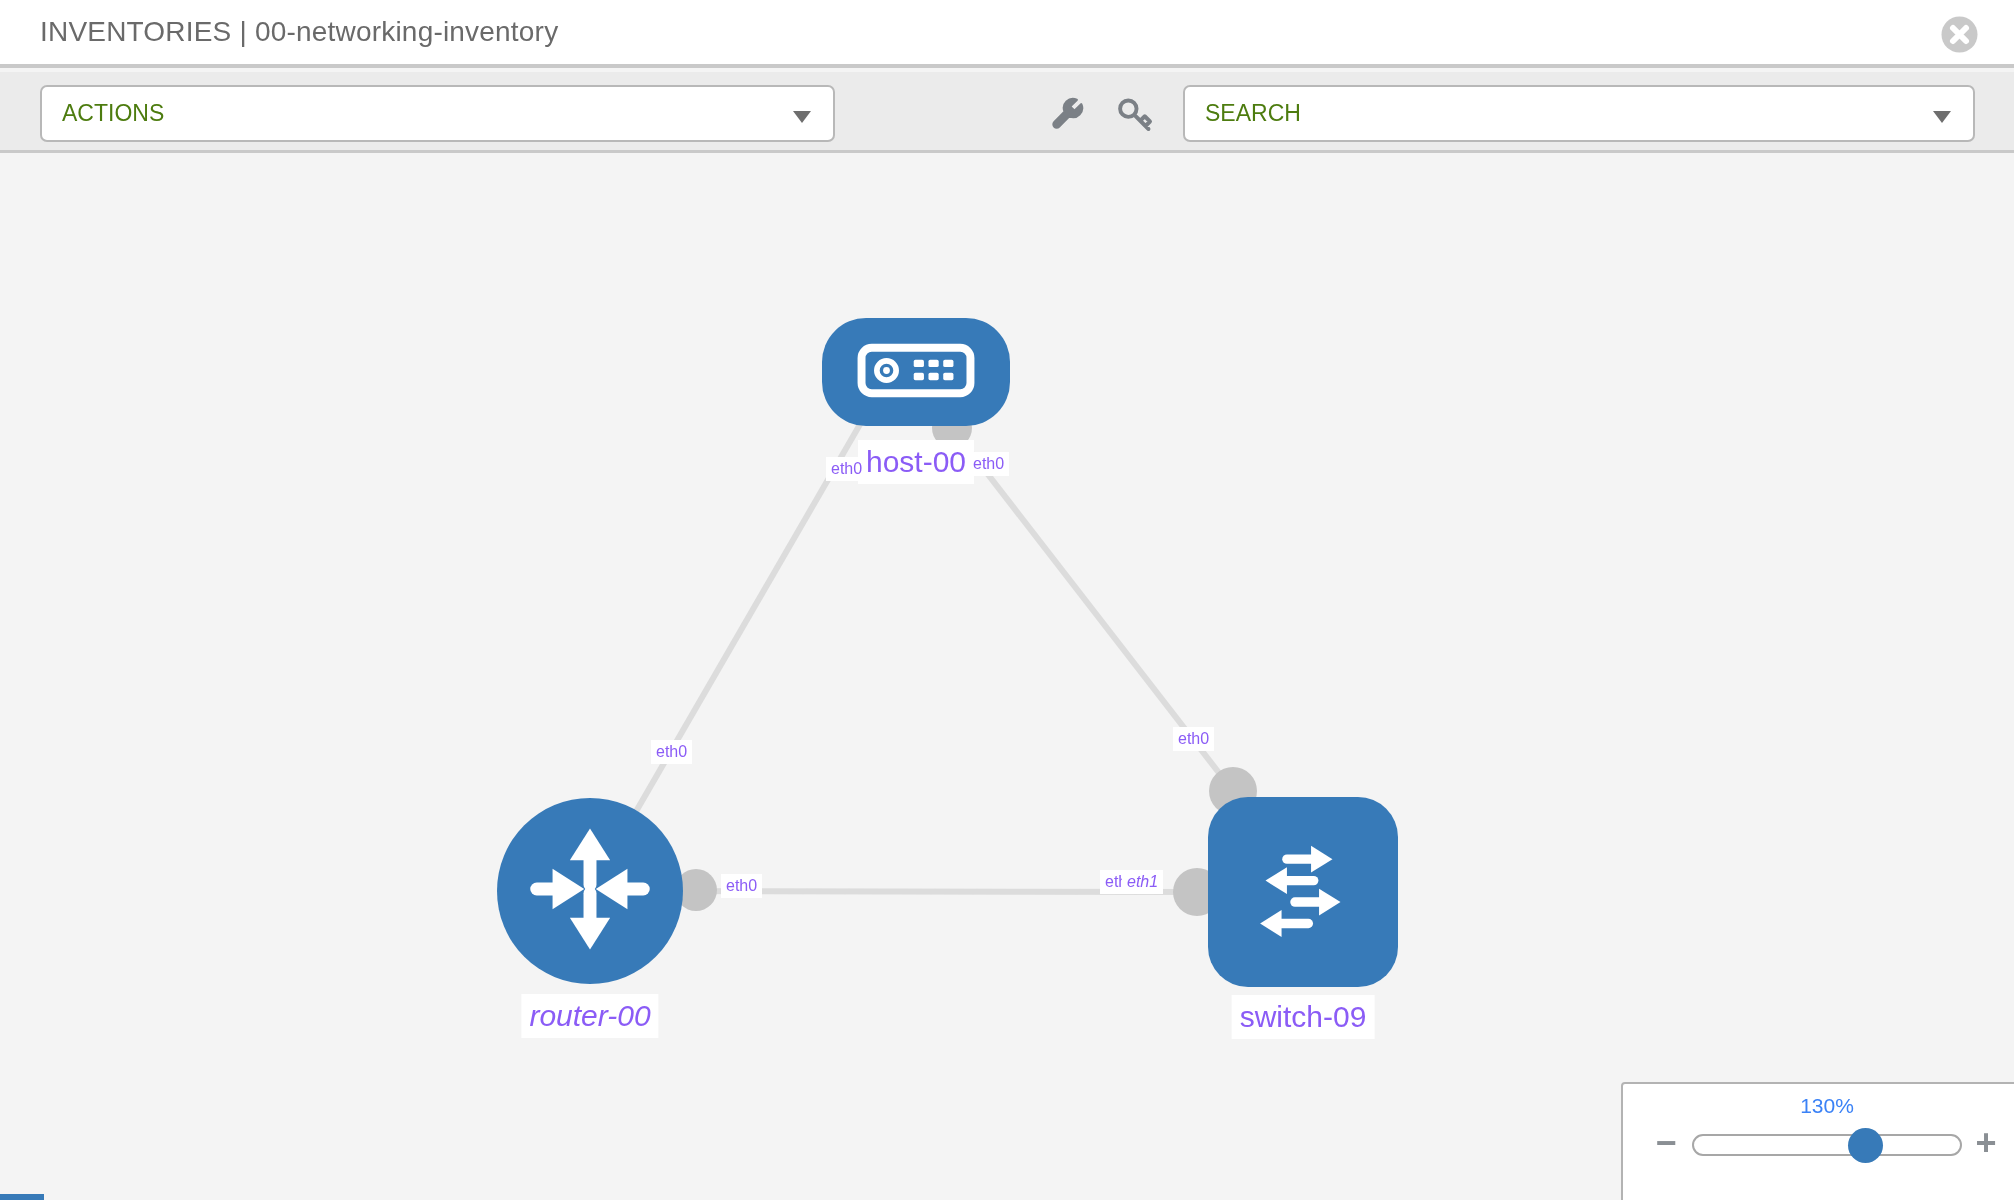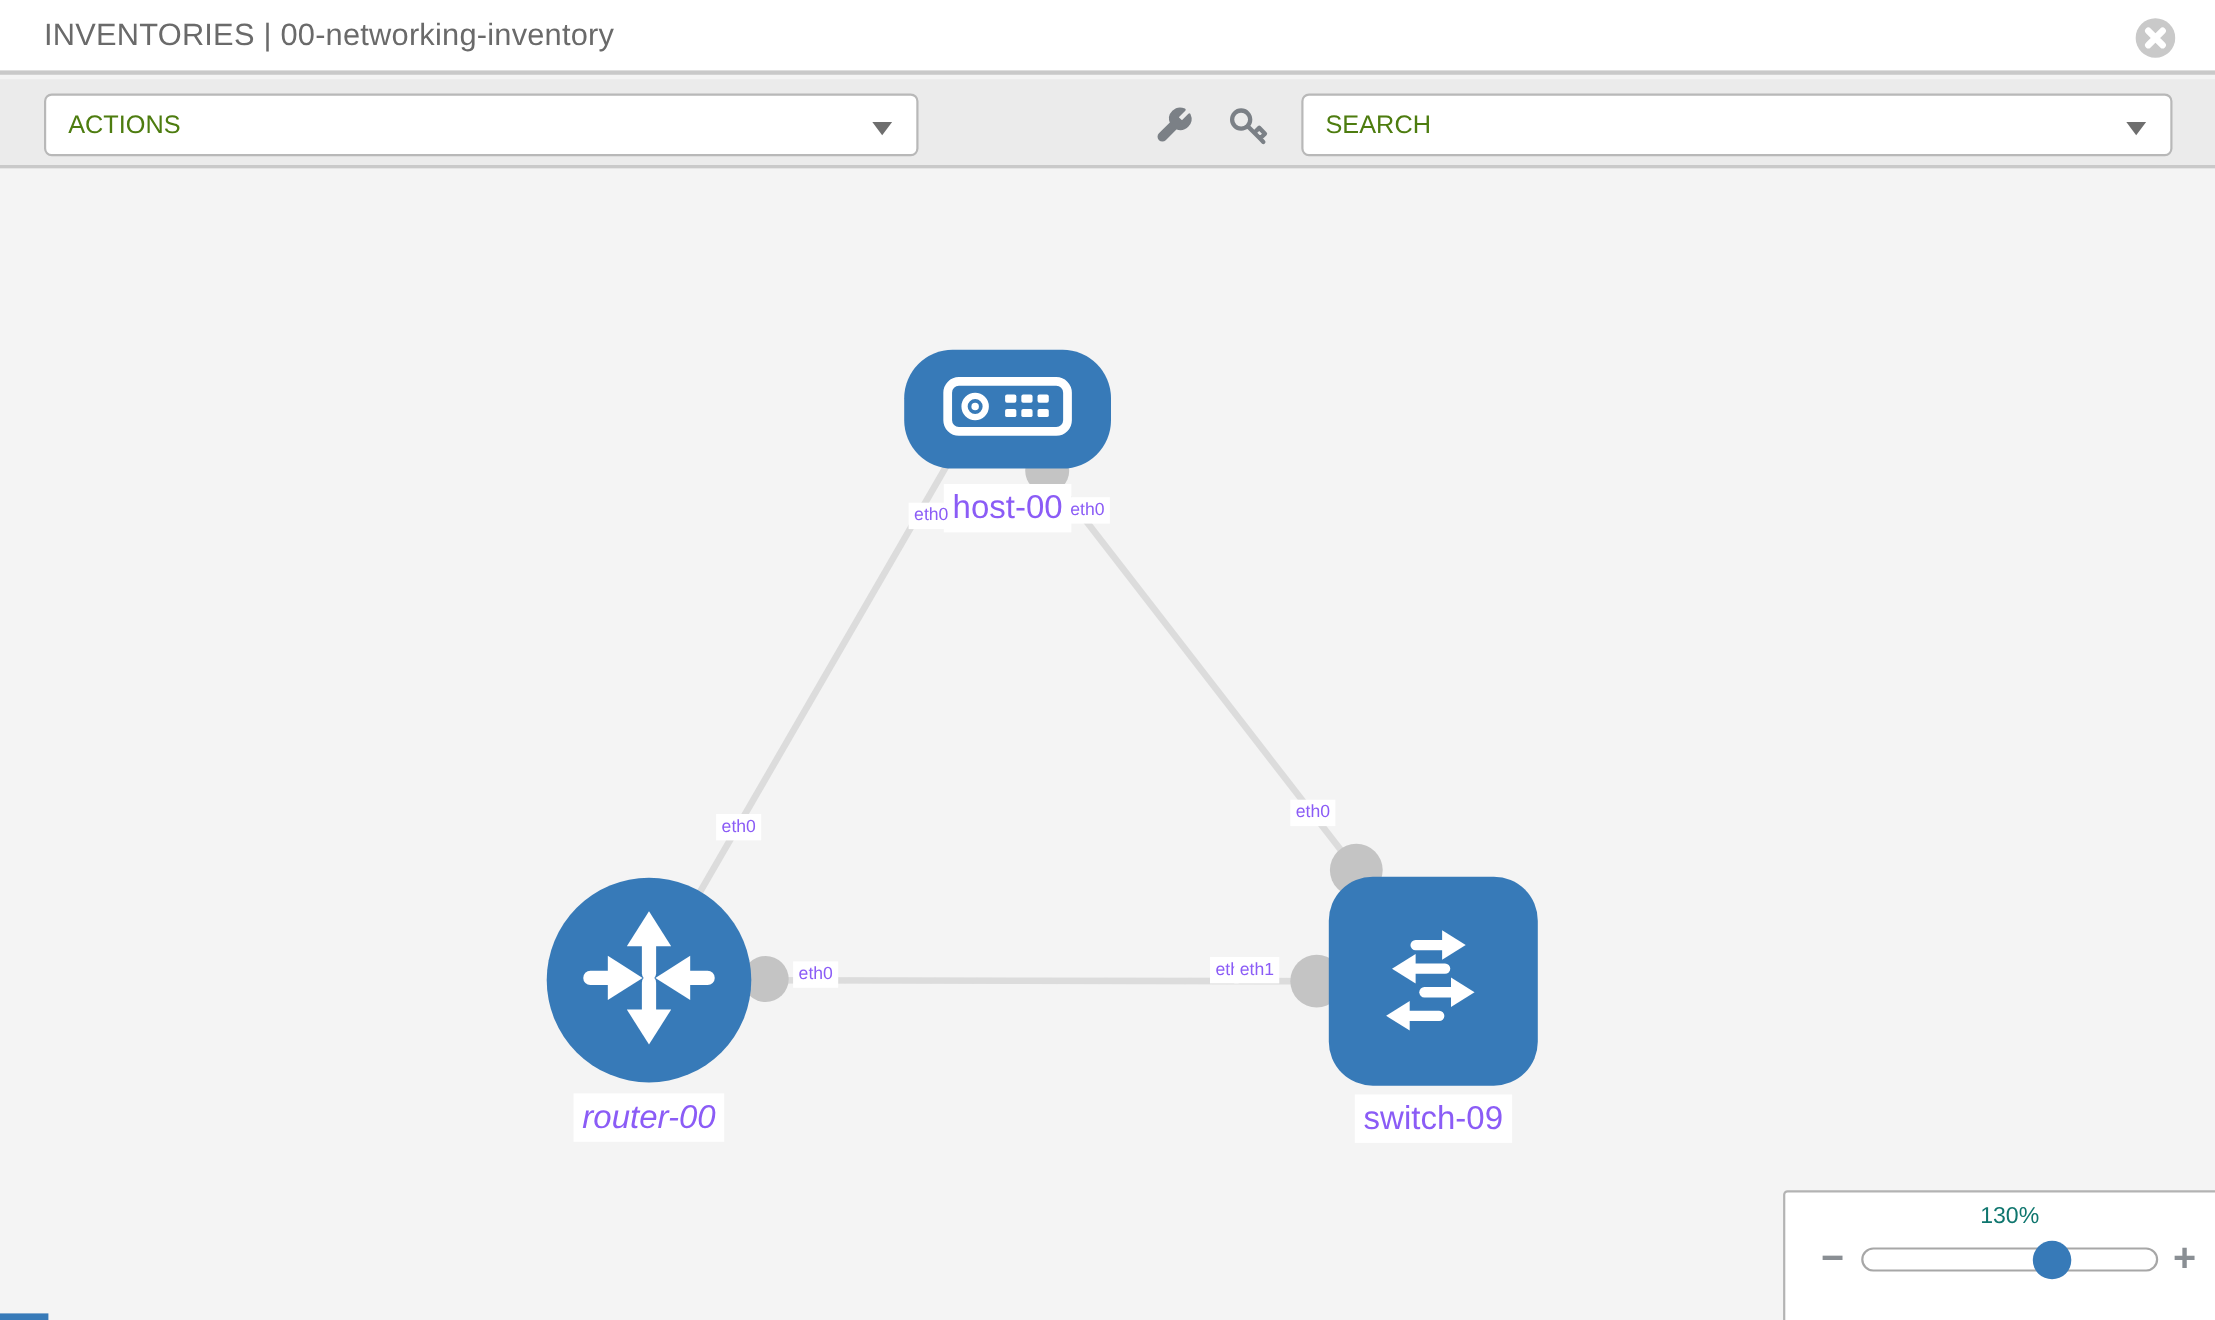--- a/index.html
+++ b/index.html
@@ -48,30 +48,30 @@
   .if-chip { font-size:16px; padding:2px 5px; }
   .chip-host   { left:916px;  top:284px; }
   .chip-router { left:590px;  top:838px;font-style:italic; }
   .chip-switch { left:1303px; top:839px; }
   .if-host-left   { left:826px;  top:301px; }
   .if-host-right  { left:968px;  top:296px; }
   .if-link-hr     { left:651px;  top:584px; }
   .if-link-hs     { left:1173px; top:571px; }
   .if-router      { left:721px;  top:718px; }
   .if-switch-under{ left:1100px; top:714px; max-width:26px; overflow:hidden; }
-  .if-switch      { left:1122px; top:714px; z-index:4; }
+  .if-switch      { left:1122px; top:714px; z-index:4;font-style:italic; }
 
   .corner-strip { position:absolute; left:0; top:1038px; width:44px; height:6px;
                   background:#377ab8; z-index:2; }
 
   
   .zoom-panel { position:absolute; left:1621px; top:926px; width:400px; height:130px;
                 background:#ffffff; border:2px solid #b3b3b3; border-radius:4px; z-index:5; }
   .zoom-value { position:absolute; left:69px; top:10px; width:270px; text-align:center;
-                font-size:21px; color:#0f766e; }
+                font-size:21px; color:#3b82f6; }
   .zoom-minus { position:absolute; left:26px; top:42px; width:34px; height:34px;
                 font-size:36px; font-weight:700; color:#8a8f94; background:transparent;
                 border:none; cursor:pointer; line-height:30px; text-align:center; }
   .zoom-plus  { position:absolute; left:346px; top:42px; width:34px; height:34px;
                 font-size:36px; font-weight:700; color:#8a8f94; background:transparent;
                 border:none; cursor:pointer; line-height:34px; text-align:center; }
   .zoom-track { position:absolute; left:69px; top:50px; width:270px; height:22px;
                 background:#ffffff; border:2px solid #a7a7a7; border-radius:12px; cursor:pointer; }
   .zoom-thumb { position:absolute; left:225px; top:44px; width:35px; height:35px;
                 border-radius:50%; background:#377ab8; cursor:grab; }

